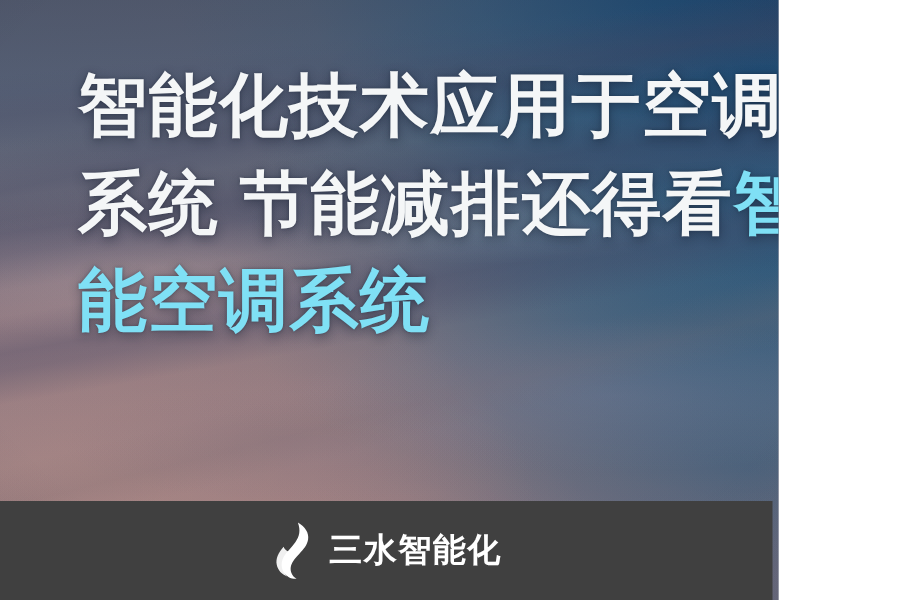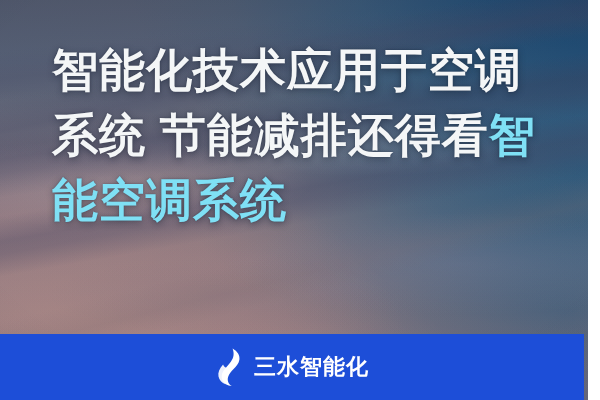--- a/index.html
+++ b/index.html
@@ -6,21 +6,21 @@
     margin: 0;
     padding: 0;
     background: #ffffff;
   }
   body {
     font-family: "Liberation Sans", "DejaVu Sans", sans-serif;
   }
 
   .poster {
     position: relative;
-    width: 588px;
+    width: 519px;
     height: 400px;
     overflow: hidden;
     background: #5a6276;
   }
 
   
   .bg-layer {
     position: absolute;
     inset: 0;
     pointer-events: none;
@@ -104,21 +104,21 @@
     color: #7fe0f5;
   }
 
   
   .footer-bar {
     position: absolute;
     left: 0;
     right: 4px;
     bottom: 0;
     height: 66px;
-    background: #1d4ed8;
+    background: #404040;
     display: flex;
     align-items: center;
     justify-content: center;
   }
   .brand {
     display: flex;
     align-items: center;
     gap: 9px;
   }
   .brand-mark {

